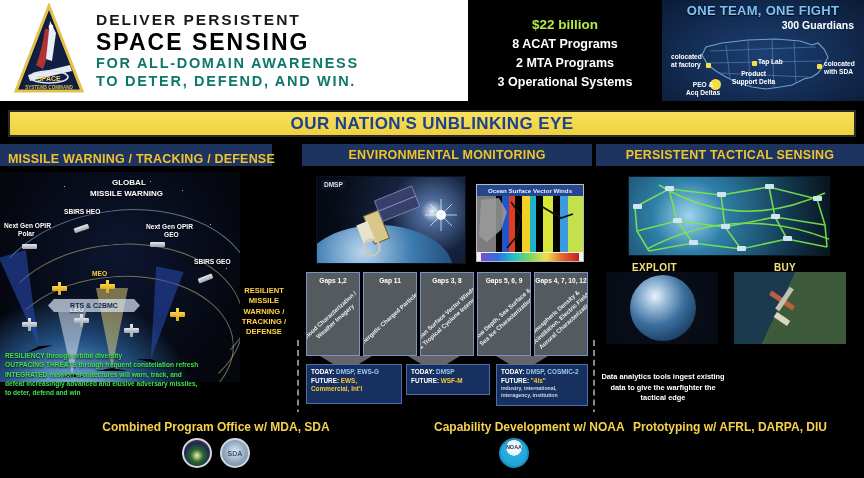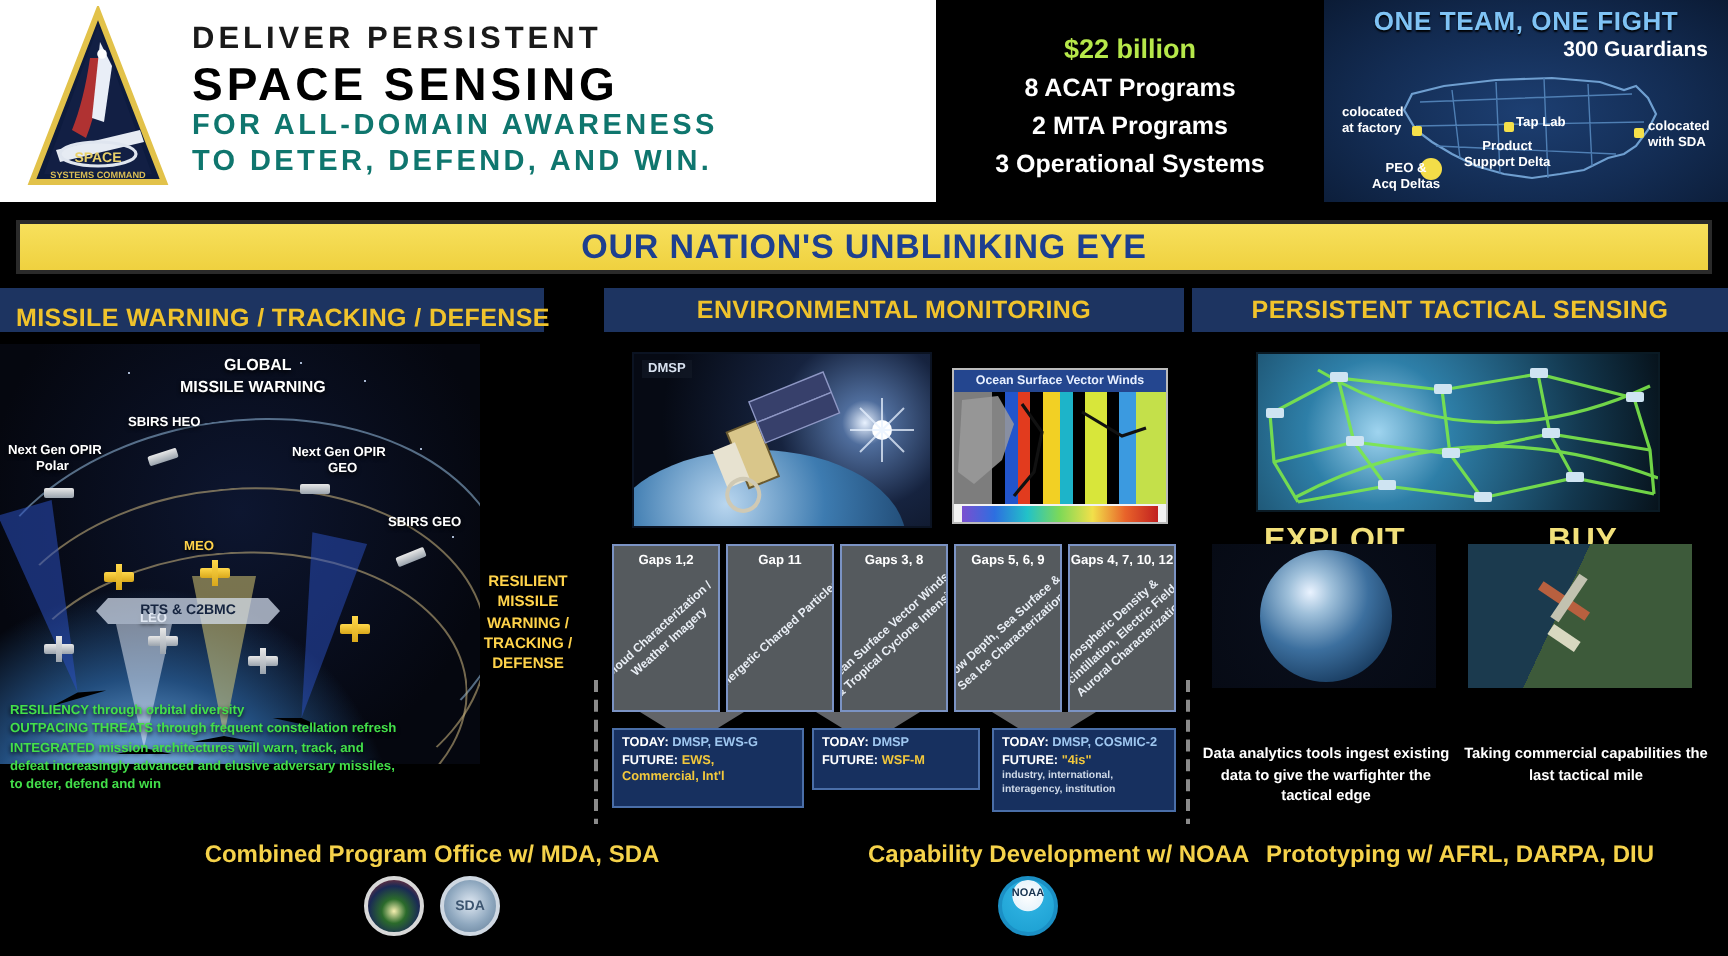--- a/index.html
+++ b/index.html
@@ -216,21 +216,21 @@
     border-top: 16px solid rgba(235,240,250,.42);
   }
 
   
   .net-img {
     position: absolute; left: 32px; top: 8px; width: 202px; height: 80px;
     background: radial-gradient(circle at 30% 50%, #9fd4ef 0%, #2e7fa8 25%, #13384f 70%, #07131c 100%);
     overflow: hidden; border: 1px solid #0a1a24;
   }
   .eb-label {
-    position: absolute; font-size: 16px; font-weight: bold; color: #f2e07a; letter-spacing: .3px;
+    position: absolute; font-size: 10px; font-weight: bold; color: #f2e07a; letter-spacing: .3px;
   }
   .eb-img { position: absolute; width: 112px; height: 72px; overflow: hidden; }
   .eb-earth {
     left: 10px; top: 104px;
     background: radial-gradient(circle at 46% 50%, #0a0f1c 0%, #060a14 100%);
   }
   .eb-earth .globe {
     position: absolute; left: 24px; top: 3px; width: 66px; height: 66px; border-radius: 50%;
     background: radial-gradient(circle at 38% 32%, #eaf3ff 0%, #9fc0da 18%, #3c6f9e 48%, #1b3f64 78%, #0d2339 100%);
   }
@@ -575,21 +575,20 @@
         <div class="globe"></div>
       </div>
       <div class="eb-img eb-sat">
         <div class="water"></div>
         <div class="pier"></div>
         <div class="pier2"></div>
         <div class="boat"></div>
       </div>
 
       <div class="eb-cap" style="left:2px; top:180px;">Data analytics tools ingest existing data to give the warfighter the tactical edge</div>
-      <div class="eb-cap" style="left:132px; top:180px;">Taking commercial capabilities the last tactical mile</div>
     </div>
 
     <div class="divider div1"></div>
     <div class="divider div2"></div>
   </div>
 
   <div class="footer">
     <div class="foot-sec f1">
       <div class="foot-label">Combined Program Office w/ MDA, SDA</div>
       <div class="logos">

